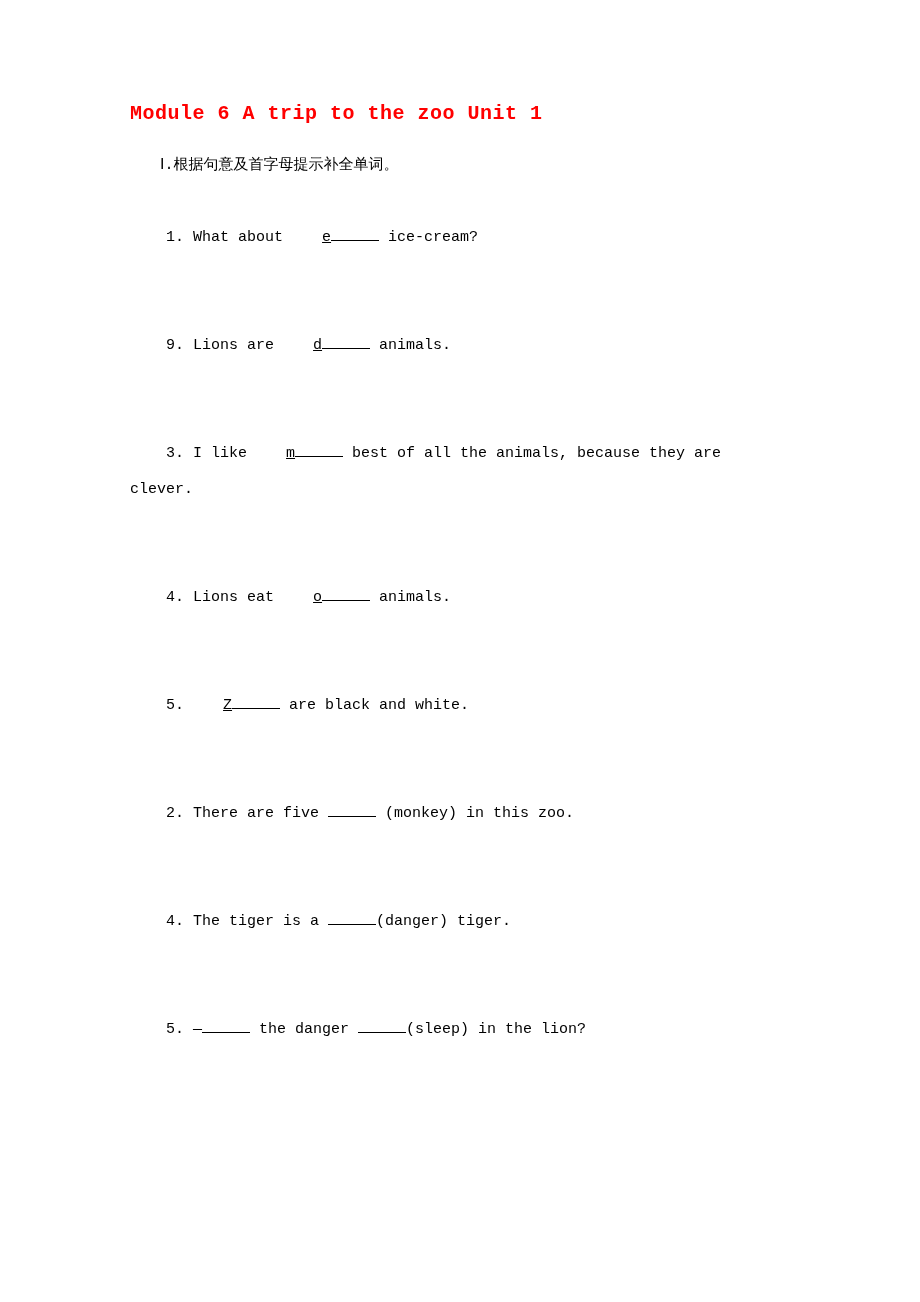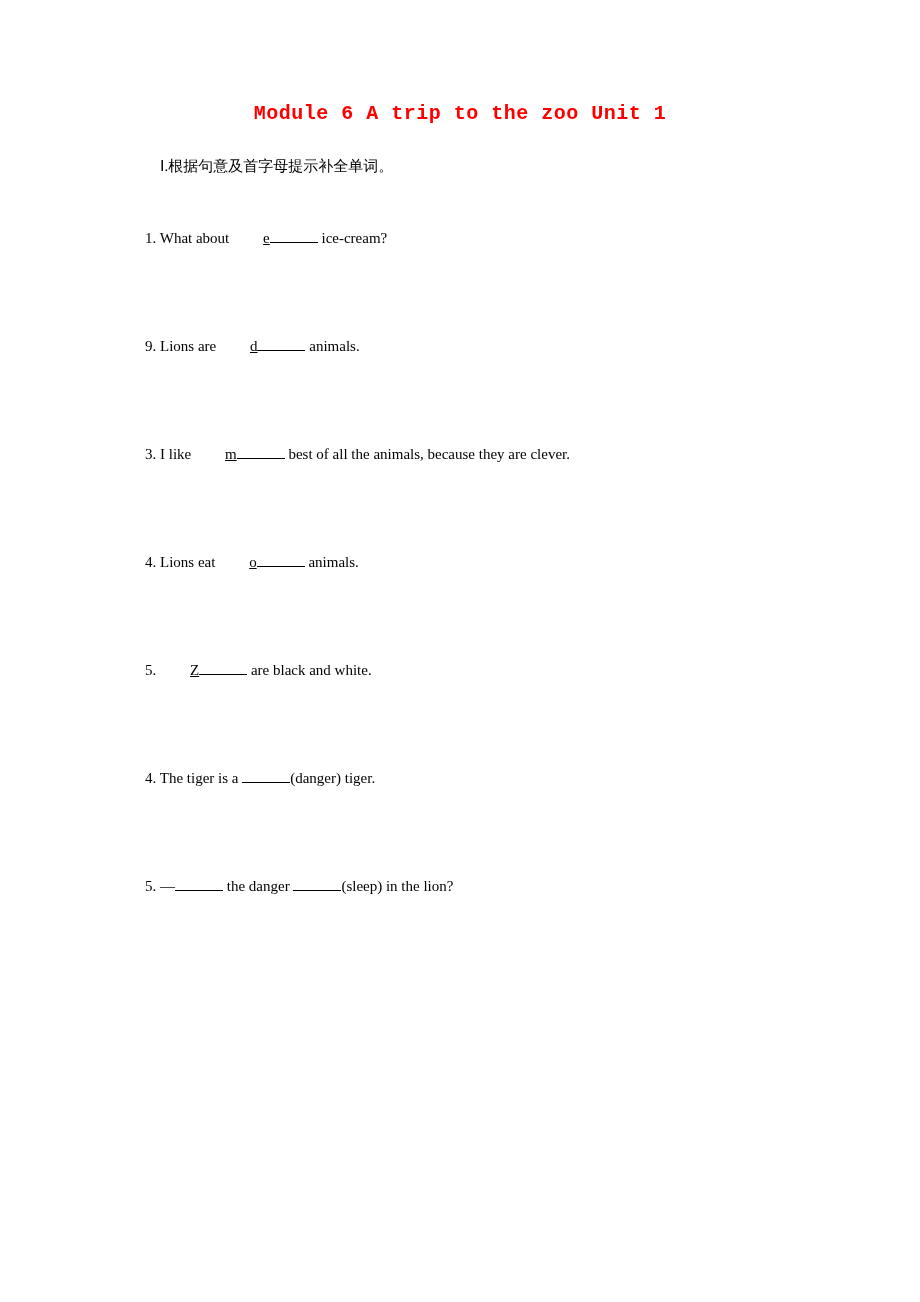--- a/index.html
+++ b/index.html
@@ -12,29 +12,28 @@
   }
   .page {
     padding: 90px 130px 60px 130px;
     font-size: 15px;
     line-height: 2.4;
   }
   .title {
     color: #ff0000;
     font-weight: bold;
     font-size: 20px;
-    text-align: center;
     font-family: "Courier New", "SimHei", monospace;
     margin-bottom: 10px;
     letter-spacing: 0.5px;
   }
   .line {
     text-indent: 2em;
     white-space: pre-wrap;
-    font-family: Liberation Serif, serif;
+    font-family: Liberation Mono, monospace;
   }
   .u {
     text-decoration: underline;
     display: inline-block;
   }
   .blank {
     display: inline-block;
     border-bottom: 1px solid #000;
     min-width: 48px;
     height: 1em;
@@ -65,20 +64,23 @@
   <div class="line">
     <span>4. Lions eat </span><span class="u">o</span><span class="blank"></span><span> animals.</span>
   </div>
 
   <div class="line">
     <span>5. </span><span class="u">Z</span><span class="blank"></span><span> are black and white.</span>
   </div>
 
 
 
+  <div class="line">
+    <span>2. There are five </span><span class="blank"></span><span> (monkey) in this zoo.</span>
+  </div>
 
 
   <div class="line">
     <span>4. The tiger is a </span><span class="blank"></span><span>(danger) tiger.</span>
   </div>
 
   <div class="line">
     <span>5. —</span><span class="blank"></span><span> the danger </span><span class="blank"></span><span>(sleep) in the lion?</span>
   </div>
 

